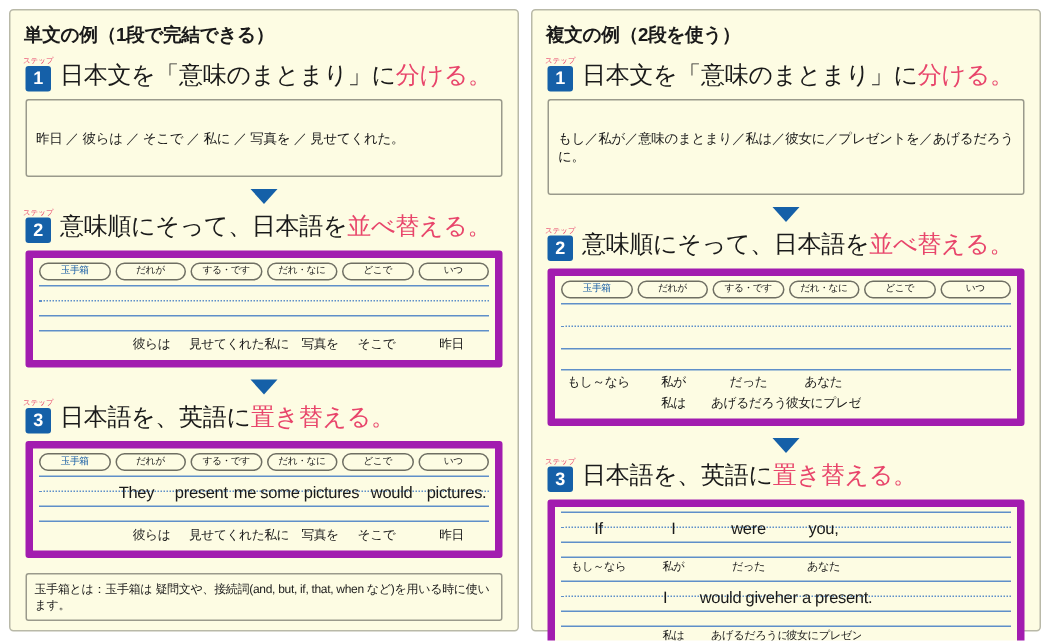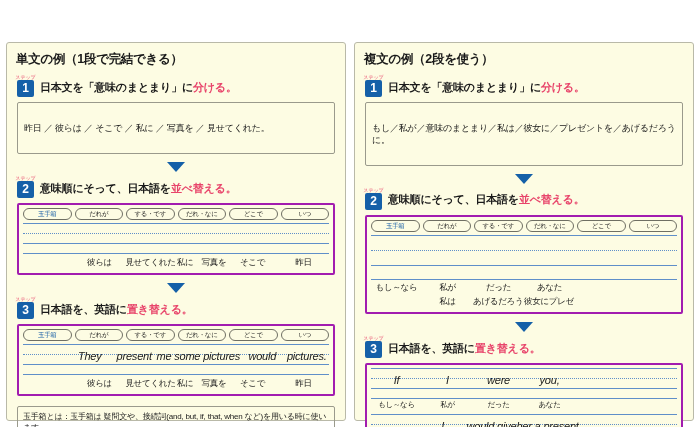--- a/index.html
+++ b/index.html
@@ -25,21 +25,20 @@
   .panel {
     position: relative;
     flex: 1 1 0;
     background: #fdfce3;
     border: 1px solid #b9b9a8;
     border-radius: 3px;
     box-sizing: border-box;
     padding: 7px 8px 6px 8px;
     display: flex;
     flex-direction: column;
-    margin-top: 36px;
   }
   .panel-title {
     font-size: 12.5px;
     font-weight: bold;
     color: #1a1a1a;
     letter-spacing: -0.3px;
     margin: 1px 0 6px 1px;
   }
   .step-block {
     margin-bottom: 2px;
@@ -68,22 +67,22 @@
     margin: 0 auto;
     background: #1560a8;
     color: #ffffff;
     border-radius: 2px;
     font-size: 12px;
     font-weight: bold;
     line-height: 17px;
     text-align: center;
   }
   .step-text {
-    font-size: 11px;
-    font-weight: bold;
+    font-size: 16px;
+    font-weight: normal;
     color: #1a1a1a;
     line-height: 14px;
     padding-top: 6px;
     letter-spacing: -0.2px;
   }
   .step-text .hl {
     color: #e8456b;
   }
   .sentence-box {
     border: 1px solid #9a9a8c;
@@ -98,21 +97,21 @@
   }
   .arrow {
     width: 0;
     height: 0;
     border-left: 9px solid transparent;
     border-right: 9px solid transparent;
     border-top: 10px solid #1560a8;
     margin: 4px auto 3px auto;
   }
   .grid-box {
-    border: 2px solid #a21caf;
+    border: 5px solid #a21caf;
     border-radius: 2px;
     background: #fdfce3;
     margin: 5px 2px 2px 2px;
     padding: 3px 4px 4px 4px;
   }
   .tags {
     display: flex;
     gap: 3px;
     margin-bottom: 3px;
   }
@@ -131,21 +130,20 @@
     white-space: nowrap;
   }
   .tag.box1 { color: #1a5fa6; }
   .rules {
     position: relative;
     height: 30px;
     border-top: 1px solid #5f8fc9;
     background:
       linear-gradient(to bottom,
         rgba(0,0,0,0) 0, rgba(0,0,0,0) 100%);
-    font-style: italic;
   }
   .rules::before {
     content: "";
     position: absolute;
     left: 0; right: 0; top: 9px;
     border-top: 1px dotted #5f8fc9;
   }
   .rules::after {
     content: "";
     position: absolute;

